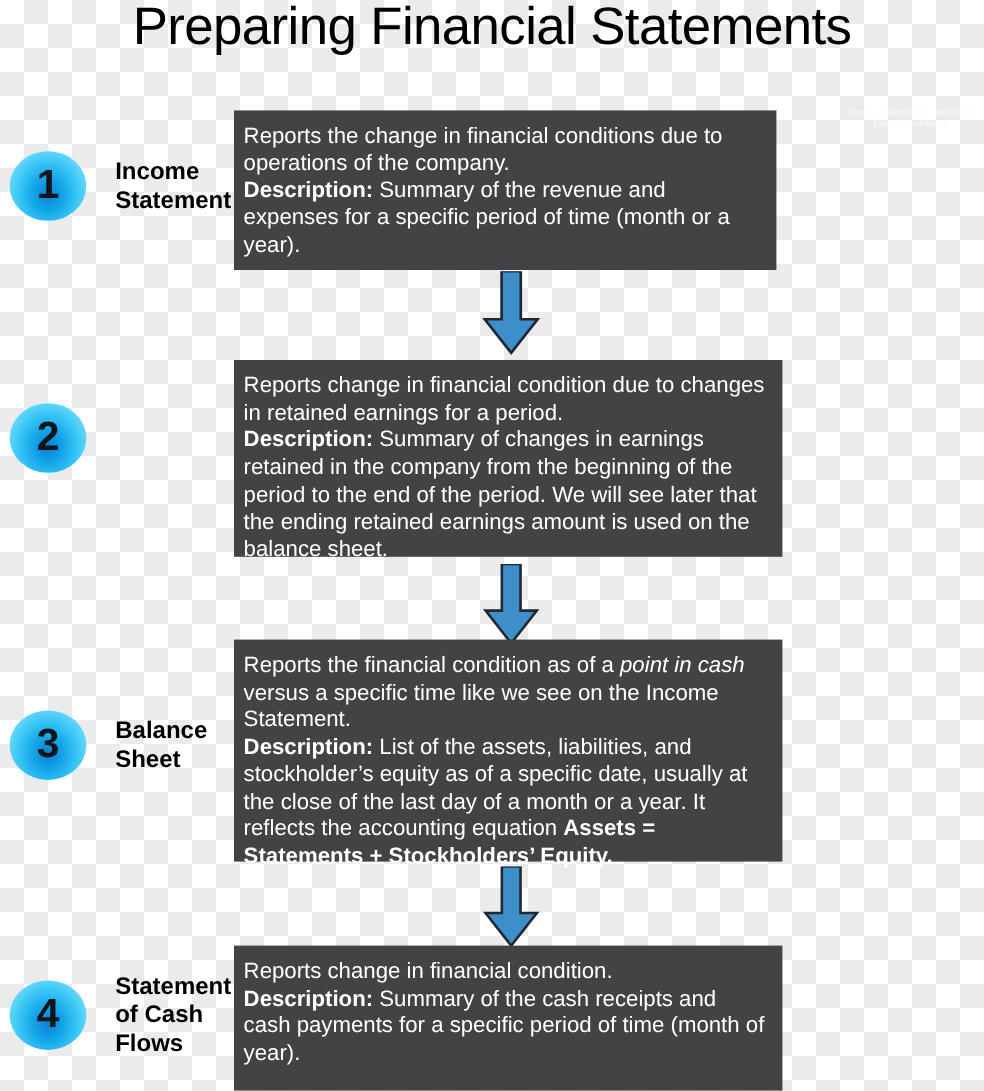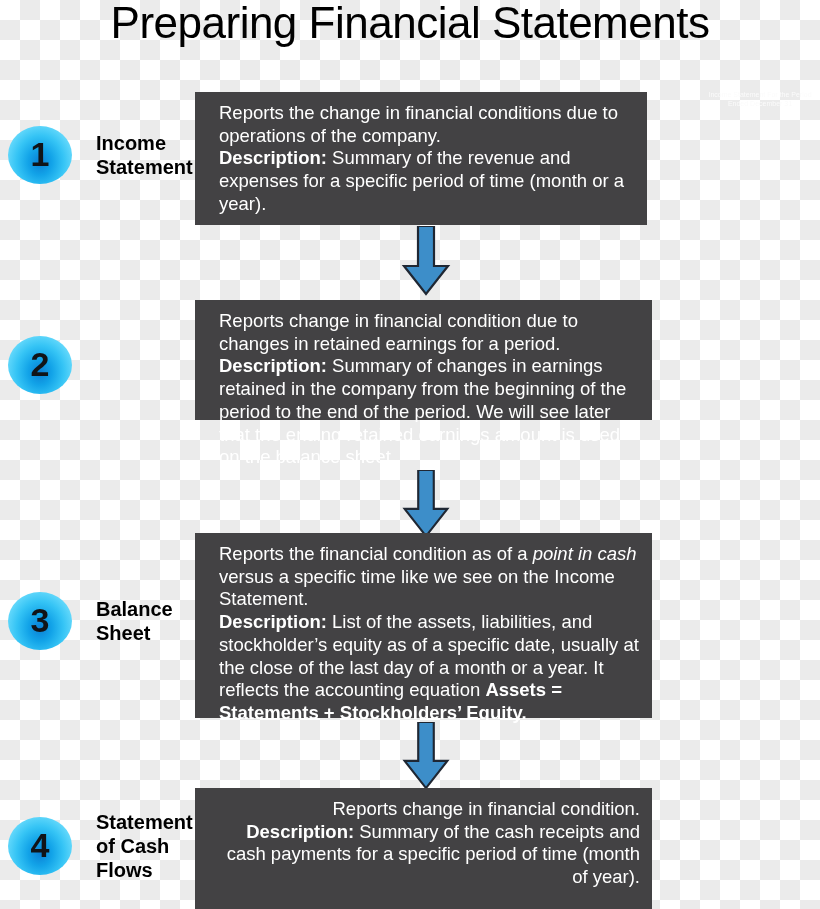--- a/index.html
+++ b/index.html
@@ -100,21 +100,21 @@
   }
 
   
   .box {
     position: absolute;
     background: #434244;
     color: #ffffff;
     font-family: "Liberation Sans", sans-serif;
     font-size: 18.5px;
     line-height: 22.7px;
-    padding: 10px 12px 10px 24px;
+    padding: 10px 12px 10px 8px;
     box-sizing: border-box;
   }
   .box b { font-weight: bold; }
   .box i { font-style: italic; }
 
   
   .arrow {
     position: absolute;
   }
 </style>
@@ -147,21 +147,21 @@
       <polygon points="20,0 36,0 36,40 50,40 28,68 6,40 20,40" fill="#3d8ec9" stroke="#1f2733" stroke-width="2.2" stroke-linejoin="miter"></polygon>
     </svg>
   </div>
 
   <div class="bullet" style="left:8px; top:336px;">
     <div class="circle">
       <span class="circle-num">2</span>
     </div>
   </div>
 
-  <div class="box" style="left:195px; top:300px; width:457px; height:120px;">
+  <div class="box" style="left:195px; top:300px; width:457px; height:164px;">
     <span>Reports change in financial condition due to changes in retained earnings for a period.</span>
     <br>
     <b>Description:</b>
     <span>Summary of changes in earnings retained in the company from the beginning of the period to the end of the period. We will see later that the ending retained earnings amount is used on the balance sheet.</span>
   </div>
 
   <div class="arrow" style="left:398px; top:470px;">
     <svg width="56" height="68" viewBox="0 0 56 70" xmlns="http://www.w3.org/2000/svg">
       <polygon points="20,0 36,0 36,40 50,40 28,68 6,40 20,40" fill="#3d8ec9" stroke="#1f2733" stroke-width="2.2" stroke-linejoin="miter"></polygon>
     </svg>
@@ -190,20 +190,20 @@
 
   <div class="bullet" style="left:8px; top:810px;">
     <div class="circle">
       <span class="circle-num">4</span>
     </div>
     <div class="bullet-label">Statement
 of Cash
 Flows</div>
   </div>
 
-  <div class="box" style="left:195px; top:788px; width:457px; height:121px;text-align:right;">
+  <div class="box" style="left:195px; top:788px; width:457px; height:121px;">
     <span>Reports change in financial condition.</span>
     <br>
     <b>Description:</b>
     <span>Summary of the cash receipts and cash payments for a specific period of time (month of year).</span>
   </div>
 
 </div>
 
 </body></html>

